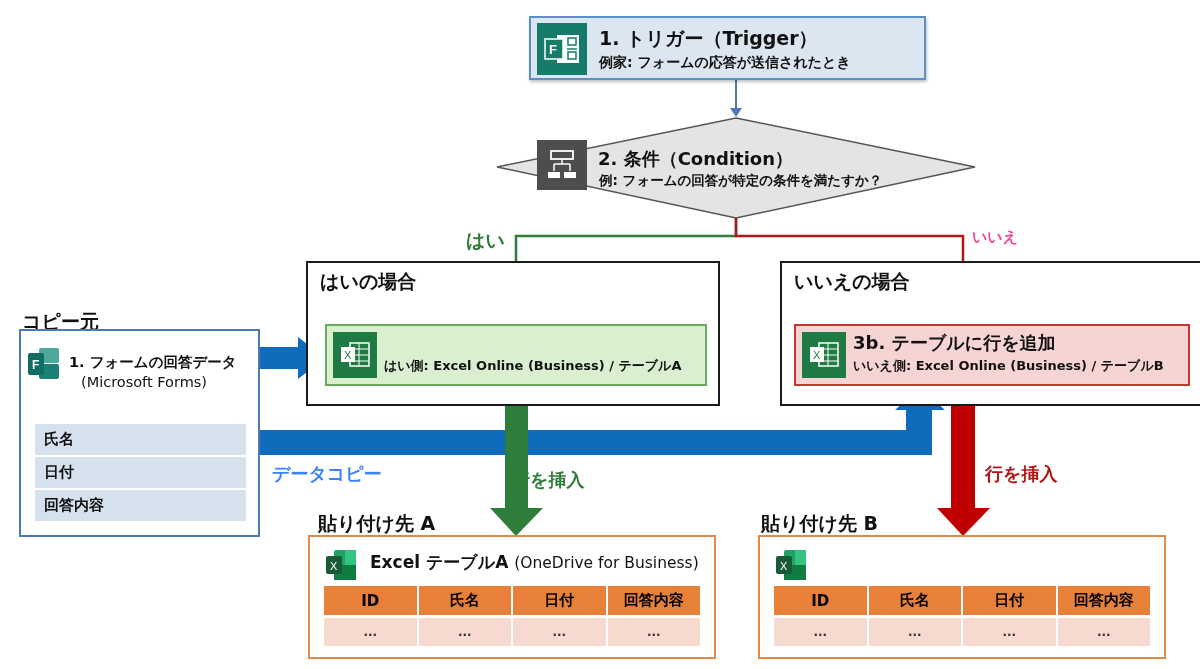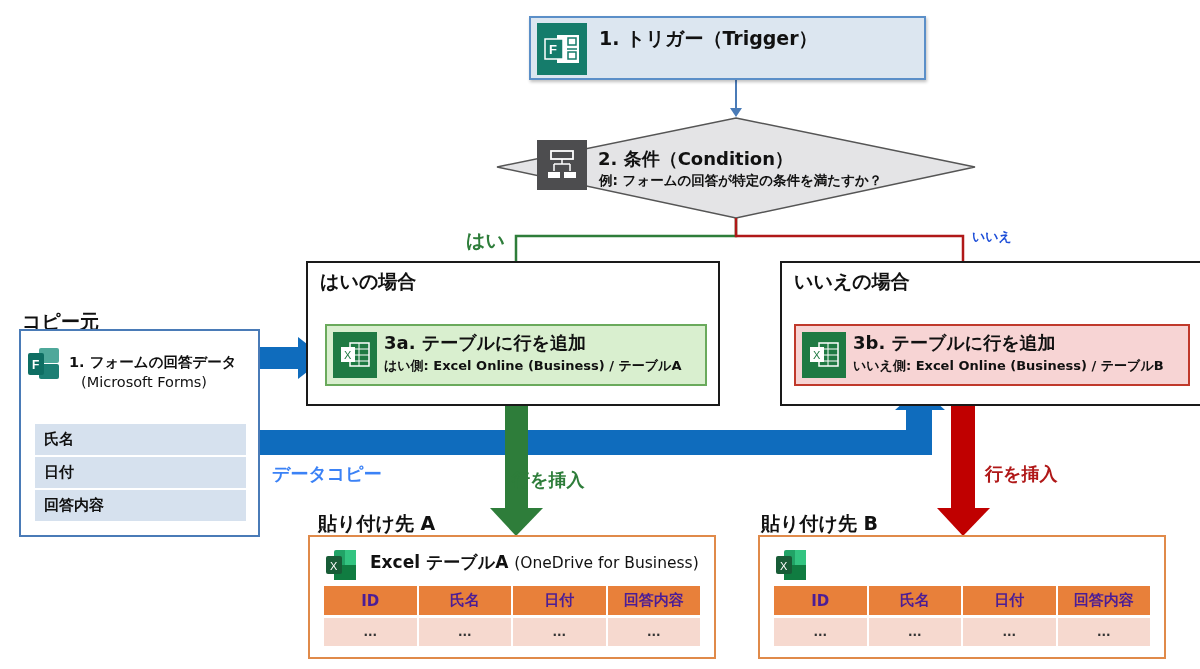--- a/index.html
+++ b/index.html
@@ -11,21 +11,21 @@
   .trigger { left:529px; top:16px; width:397px; height:64px; background:#dce6f0; border:2px solid #5b8fc8;
              box-shadow:1px 2px 3px rgba(0,0,0,0.25); box-sizing:border-box; }
   .forms-tile { position:absolute; left:6px; top:5px; width:50px; height:52px; background:#157c6b; }
   .trigger .t1 { position:absolute; left:68px; top:8px; font-size:19px; font-weight:bold; white-space:nowrap; }
   .trigger .t2 { position:absolute; left:68px; top:36px; font-size:14px; font-weight:bold; white-space:nowrap; }
   
   .cond-title { left:598px; top:147px; font-size:18px; font-weight:bold; white-space:nowrap; }
   .cond-sub { left:599px; top:172px; font-size:13.5px; font-weight:bold; white-space:nowrap; }
   .cond-icon { left:537px; top:140px; width:50px; height:50px; background:#4d4d4f; }
   .lbl-yes { left:466px; top:228px; font-size:19px; font-weight:bold; color:#2e7d3a; }
-  .lbl-no { left:972px; top:228px; font-size:13px; font-weight:bold; color:#1d4ed8; }
+  .lbl-no { left:972px; top:228px; font-size:15px; font-weight:bold; color:#ec4899; }
   
   .scope { border:2px solid #1a1a1a; box-sizing:border-box; background:#fff; }
   .scope-yes { left:306px; top:261px; width:414px; height:145px; }
   .scope-no { left:780px; top:261px; width:430px; height:145px; }
   .scope-title { position:absolute; left:12px; top:6px; font-size:19px; font-weight:bold; white-space:nowrap; }
   .action { position:absolute; box-sizing:border-box; }
   .action-yes { left:17px; top:61px; width:382px; height:62px; background:#d9efcf; border:2px solid #6aaa5c; }
   .action-no { left:12px; top:61px; width:396px; height:62px; background:#f7d4d4; border:2px solid #c0392b; }
   .excel-tile { position:absolute; left:6px; top:6px; width:44px; height:46px; background:#1f7a43; }
   .action .a1 { position:absolute; left:57px; top:5px; font-size:18px; font-weight:bold; white-space:nowrap; }
@@ -45,21 +45,21 @@
   .dest-a-title { left:310px; top:511px;margin-left:8px; }
   .dest-b-title { left:761px; top:511px; }
   .dest-box { width:408px; height:124px; border:2px solid #e08a4a; box-sizing:border-box; background:#fff; }
   .dest-a { left:308px; top:535px; }
   .dest-b { left:758px; top:535px; }
   .dest-head { position:absolute; left:14px; top:8px; width:380px; height:30px; }
   .dest-xl { position:absolute; left:0; top:3px; width:34px; height:34px; }
   .dest-name { position:absolute; left:46px; top:6px; font-size:17px; font-weight:bold; white-space:nowrap; }
   .dest-name .paren { font-weight:normal; font-size:15.5px; }
   table.xt { position:absolute; left:12px; top:49px; width:380px; border-collapse:separate; border-spacing:2px 0; table-layout:fixed; }
-  table.xt th { background:#e8803a; color:#4c1d95; font-size:15px; font-weight:bold; height:29px; padding:0; }
+  table.xt th { background:#e8803a; color:#000000; font-size:15px; font-weight:bold; height:29px; padding:0; }
   table.xt td { background:#f6d9cf; color:#333; font-size:12px; height:28px; text-align:center; padding:0; font-weight:bold; }
   table.xt tr.datarow td { border-top:3px solid #fff; }
 </style>
 </head>
 <body>
 
 <svg class="connectors" viewBox="0 0 1200 669">
 
   <line x1="736" y1="80" x2="736" y2="110" stroke="#4a7bb7" stroke-width="2"></line>
   <polygon points="730,108 742,108 736,117" fill="#4a7bb7"></polygon>
@@ -89,20 +89,21 @@
     <svg width="50" height="52" viewBox="0 0 50 52">
       <rect x="20" y="12" width="22" height="28" fill="#fff"></rect>
       <rect x="8" y="16" width="18" height="20" fill="#157c6b" stroke="#fff" stroke-width="1.5"></rect>
       <text x="12" y="31" font-size="13" font-weight="bold" fill="#fff" font-family="Liberation Sans, sans-serif">F</text>
       <rect x="31" y="15" width="8" height="7" fill="none" stroke="#157c6b" stroke-width="1.5"></rect>
       <line x1="30" y1="26" x2="40" y2="26" stroke="#157c6b" stroke-width="1.5"></line>
       <rect x="31" y="29" width="8" height="7" fill="none" stroke="#157c6b" stroke-width="1.5"></rect>
     </svg>
   </div>
   <div class="t1">1. トリガー（Trigger）</div>
+  <div class="t2">例家: フォームの応答が送信されたとき</div>
 </div>
 
 <div class="abs cond-icon">
   <svg width="50" height="50" viewBox="0 0 50 50">
     <rect x="14" y="11" width="22" height="8" fill="none" stroke="#fff" stroke-width="1.8"></rect>
     <line x1="25" y1="19" x2="25" y2="24" stroke="#fff" stroke-width="1.5"></line>
     <line x1="17" y1="24" x2="33" y2="24" stroke="#fff" stroke-width="1.5"></line>
     <line x1="17" y1="24" x2="17" y2="31" stroke="#fff" stroke-width="1.5"></line>
     <line x1="33" y1="24" x2="33" y2="31" stroke="#fff" stroke-width="1.5"></line>
     <rect x="11" y="32" width="12" height="6" fill="#fff"></rect>
@@ -121,21 +122,20 @@
       <svg width="44" height="46" viewBox="0 0 44 46">
         <rect x="17" y="11" width="19" height="23" fill="none" stroke="#fff" stroke-width="1.5"></rect>
         <line x1="17" y1="17" x2="36" y2="17" stroke="#fff"></line>
           <line x1="17" y1="23" x2="36" y2="23" stroke="#fff"></line>
         <line x1="17" y1="29" x2="36" y2="29" stroke="#fff"></line>
           <line x1="26" y1="11" x2="26" y2="34" stroke="#fff"></line>
         <rect x="8" y="15" width="14" height="15" fill="#fff"></rect>
         <text x="11" y="27" font-size="11" fill="#1f7a43" font-family="Liberation Sans, sans-serif">X</text>
       </svg>
     </div>
-    <div class="a1">3a. テーブルに行を追加</div>
     <div class="a2">はい側: Excel Online (Business) / テーブルA</div>
   </div>
 </div>
 
 <div class="abs scope scope-no">
   <div class="scope-title">いいえの場合</div>
   <div class="action action-no">
     <div class="excel-tile">
       <svg width="44" height="46" viewBox="0 0 44 46">
         <rect x="17" y="11" width="19" height="23" fill="none" stroke="#fff" stroke-width="1.5"></rect>

